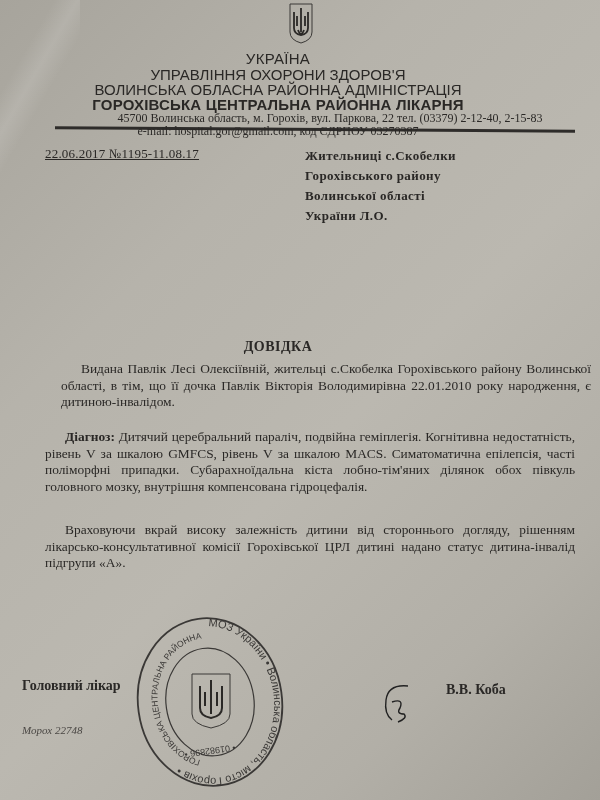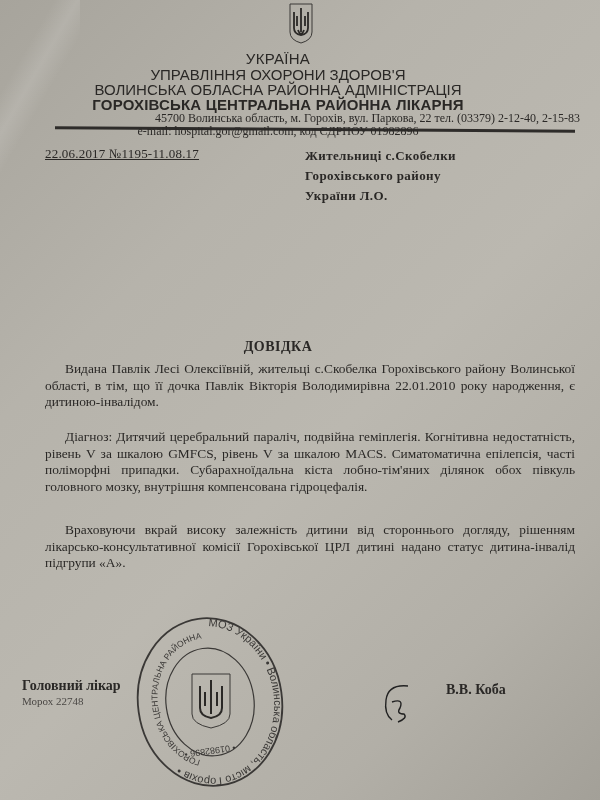--- a/index.html
+++ b/index.html
@@ -15,65 +15,66 @@
     pointer-events: none;
   }
   .center { position: absolute; left: 0; width: 556px; text-align: center; }
   .coat {
     position: absolute; left: 288px; top: 2px; width: 26px; height: 42px;
   }
   .hdr-country { top: 50px; font-family: "Liberation Sans", sans-serif; font-size: 15px; letter-spacing: 0.3px; }
   .hdr-l1 { top: 66px; font-family: "Liberation Sans", sans-serif; font-size: 15px; }
   .hdr-l2 { top: 81px; font-family: "Liberation Sans", sans-serif; font-size: 15px; }
   .hdr-l3 { top: 96px; font-family: "Liberation Sans", sans-serif; font-size: 15px; font-weight: bold; letter-spacing: 0.2px; }
-  .hdr-addr { top: 111px; left: 80px; width: 500px; font-size: 12px; text-align: right; position: absolute; }
+  .hdr-addr { top: 111px; left: 80px; width: 500px; font-size: 12px; text-align: center; position: absolute; }
   .rule { position: absolute; left: 55px; top: 128px; width: 520px; height: 3px; background: #2e2c2a; transform: rotate(0.4deg); }
   .hdr-email { top: 124px; font-size: 12px; }
   .docnum {
     position: absolute; left: 45px; top: 146px; font-size: 13px; font-weight: normal;
     text-decoration: underline; letter-spacing: 0.2px;
   }
   .addressee { position: absolute; left: 305px; top: 146px; font-size: 13px; font-weight: bold; line-height: 20px; letter-spacing: 0.4px; }
   .title { top: 339px; font-size: 14px; font-weight: bold; letter-spacing: 0.5px; }
   .para {
     position: absolute; left: 45px; width: 530px; font-size: 13.4px; line-height: 16.5px;
     text-align: justify; text-indent: 20px;
   }
-  .p1 { top: 361px; }
+  .p1 { top: 361px; margin-left: 16px; }
   .p2 { top: 429px; }
   .p3 { top: 522px; }
-  .bold { font-weight: normal; }
+  .bold { font-weight: bold; }
   .sign-title { position: absolute; left: 22px; top: 678px; font-size: 14px; font-weight: bold; }
-  .sign-sub { position: absolute; left: 22px; top: 695px; font-size: 11px; color: #4a4744; }
+  .sign-sub { position: absolute; left: 22px; top: 724px; font-size: 11px; font-style: italic; color: #4a4744; }
   .sign-name { position: absolute; left: 446px; top: 682px; font-size: 14px; font-weight: bold; }
   .stamp { position: absolute; left: 130px; top: 612px; width: 160px; height: 178px; }
   .signature { position: absolute; left: 378px; top: 680px; width: 44px; height: 50px; }
 </style>
 </head>
 <body>
 
 <div class="crease"></div>
 
 <svg class="coat" viewBox="0 0 26 42">
   <path d="M2 2 H24 V30 Q24 38 13 41 Q2 38 2 30 Z" fill="none" stroke="#3a3836" stroke-width="1"></path>
   <path d="M13 6 L13 30 M6 10 L6 26 Q6 32 13 33 Q20 32 20 26 L20 10 M9 14 L9 24 M17 14 L17 24 M10 28 Q13 36 16 28" fill="none" stroke="#2a2826" stroke-width="1.8"></path>
 </svg>
 
 <div class="center hdr-country">УКРАЇНА</div>
 <div class="center hdr-l1">УПРАВЛІННЯ ОХОРОНИ ЗДОРОВ'Я</div>
 <div class="center hdr-l2">ВОЛИНСЬКА ОБЛАСНА РАЙОННА АДМІНІСТРАЦІЯ</div>
 <div class="center hdr-l3">ГОРОХІВСЬКА ЦЕНТРАЛЬНА РАЙОННА ЛІКАРНЯ</div>
 <div class="hdr-addr">45700 Волинська область, м. Горохів, вул. Паркова, 22 тел. (03379) 2-12-40, 2-15-83</div>
 <div class="rule"></div>
-<div class="center hdr-email">e-mail: hospital.gor@gmail.com, код ЄДРПОУ 01982896</div>
+<div class="center hdr-email">e-mail: hospital.gor@gmail.com, код ЄДРПОУ 03270387</div>
 
 <div class="docnum">22.06.2017 №1195-11.08.17</div>
 <div class="addressee">
   <div>Жительниці с.Скобелки</div>
   <div>Горохівського району</div>
+  <div>Волинської області</div>
   <div>України Л.О.</div>
 </div>
 
 <div class="center title">ДОВІДКА</div>
 <div class="para p1">Видана Павлік Лесі Олексіївній, жительці с.Скобелка Горохівського району Волинської області, в тім, що її дочка Павлік Вікторія Володимирівна 22.01.2010 року народження, є дитиною-інвалідом.</div>
 <div class="para p2"><span class="bold">Діагноз:</span><span> Дитячий церебральний параліч, подвійна геміплегія. Когнітивна недостатність, рівень V за шкалою GMFCS, рівень V за шкалою MACS. Симатоматична епілепсія, часті поліморфні припадки. Субарахноїдальна кіста лобно-тім'яних ділянок обох півкуль головного мозку, внутрішня компенсована гідроцефалія.</span></div>
 <div class="para p3">Враховуючи вкрай високу залежність дитини від стороннього догляду, рішенням лікарсько-консультативної комісії Горохівської ЦРЛ дитині надано статус дитина-інвалід підгрупи «А».</div>
 
 <svg class="stamp" viewBox="0 0 160 178">
   <defs>

